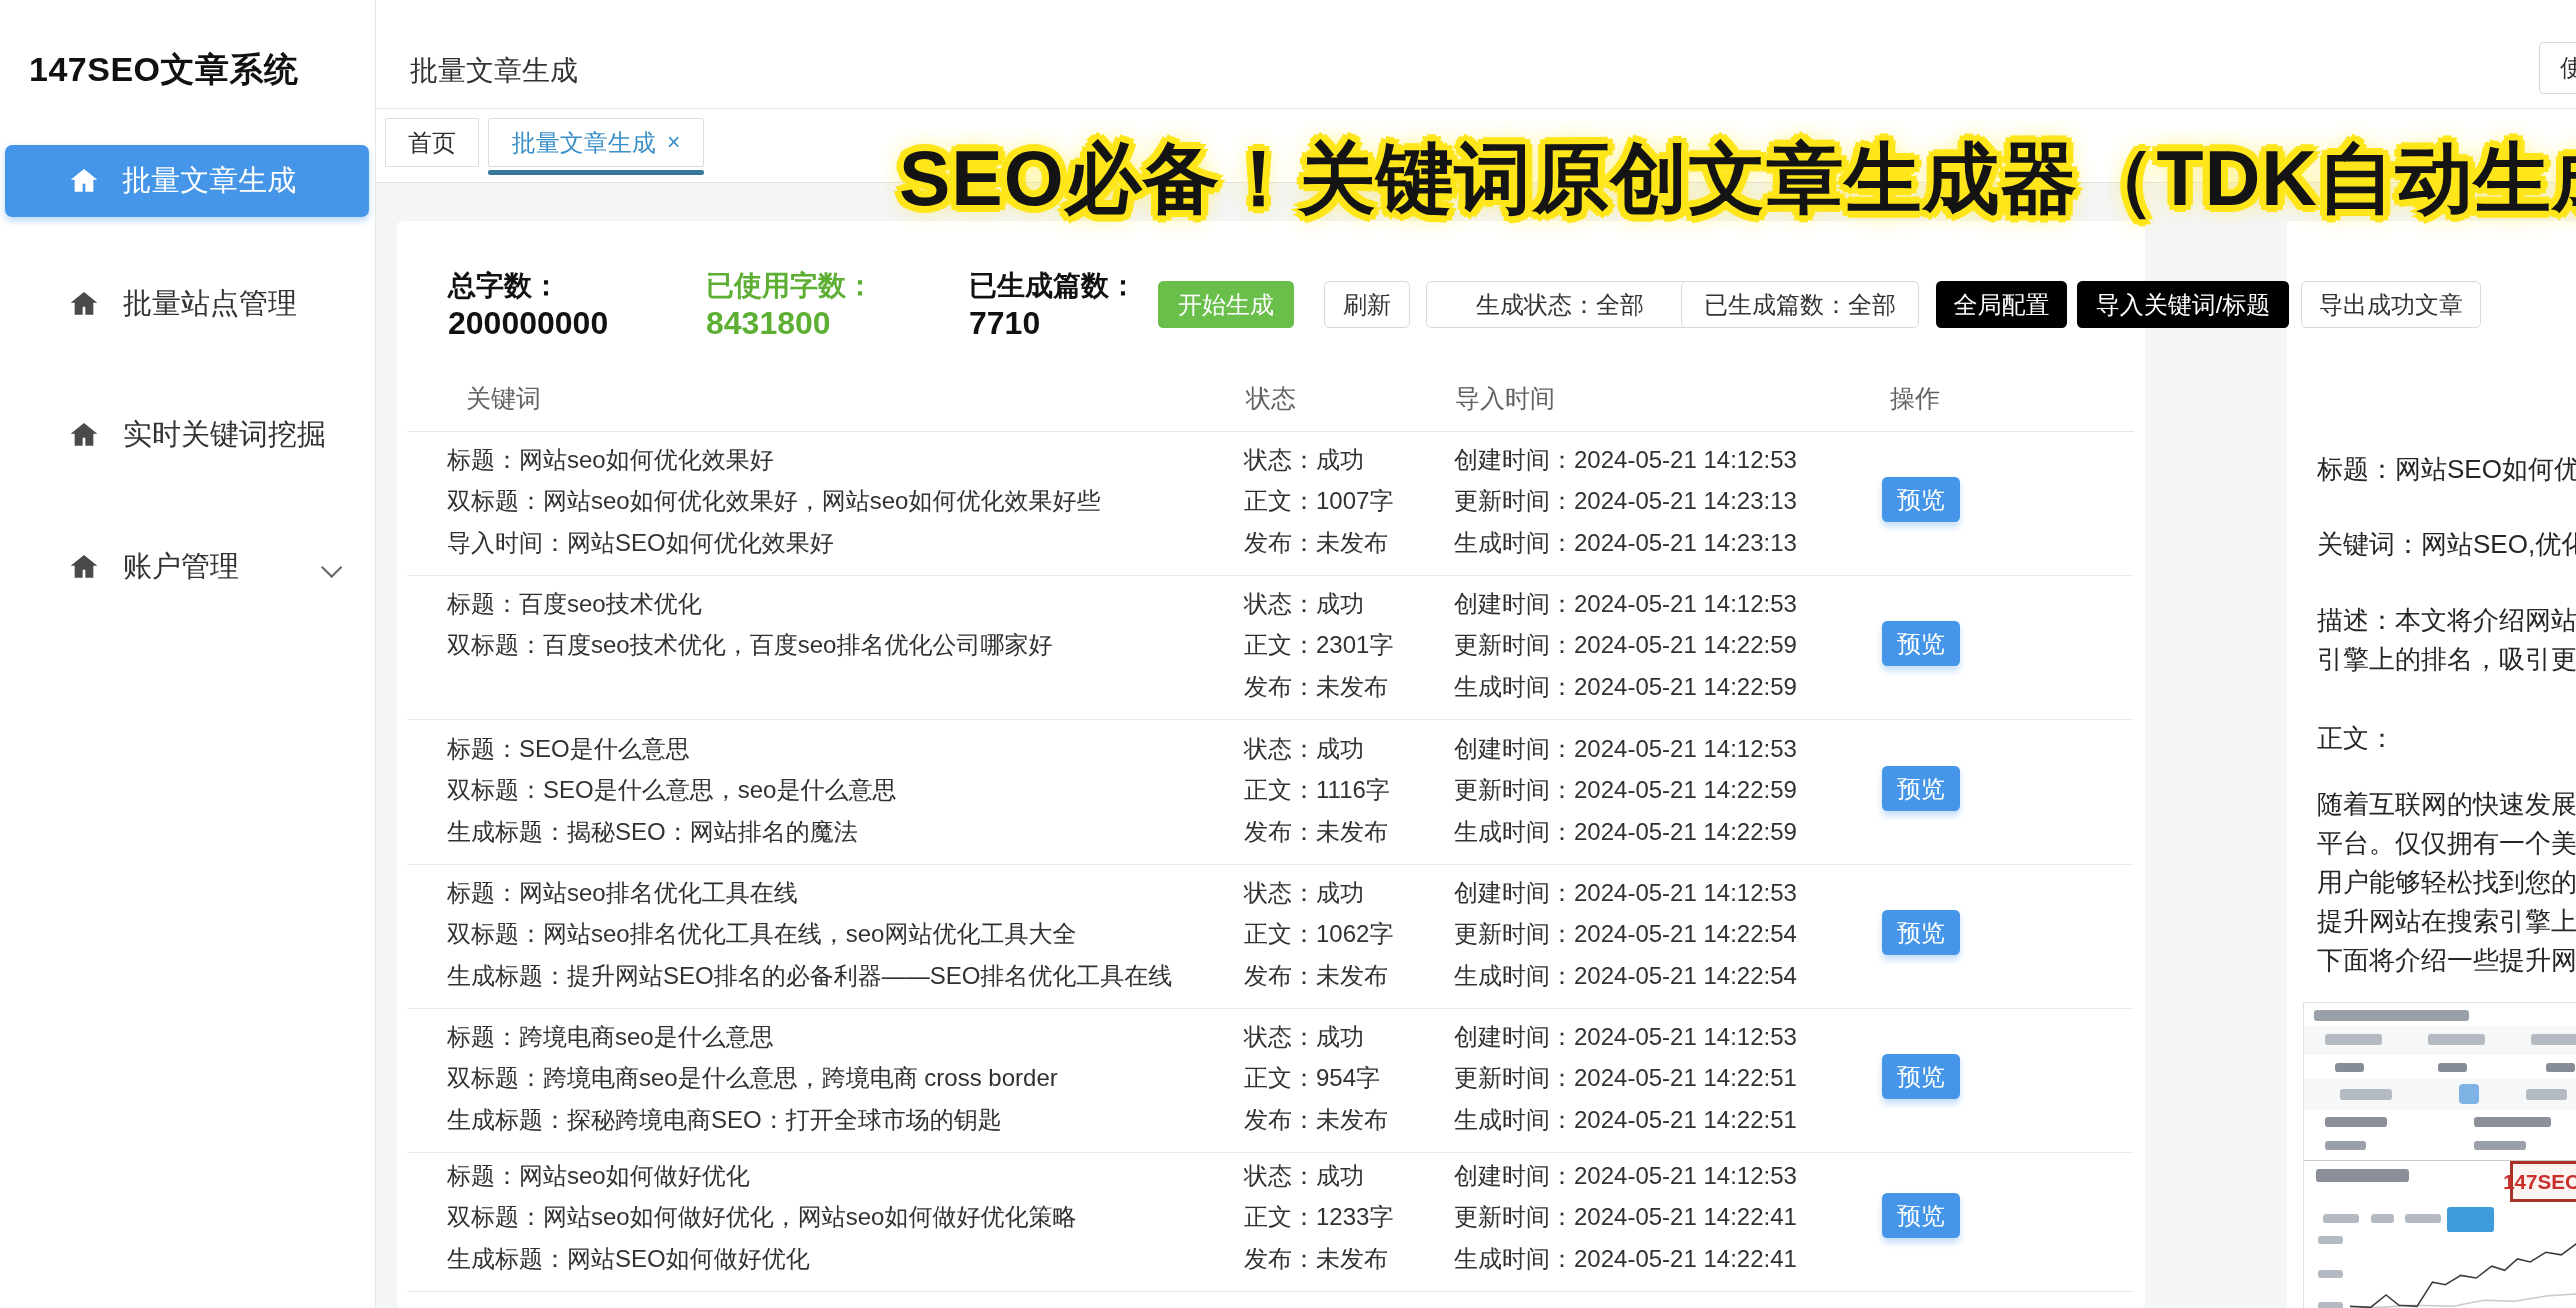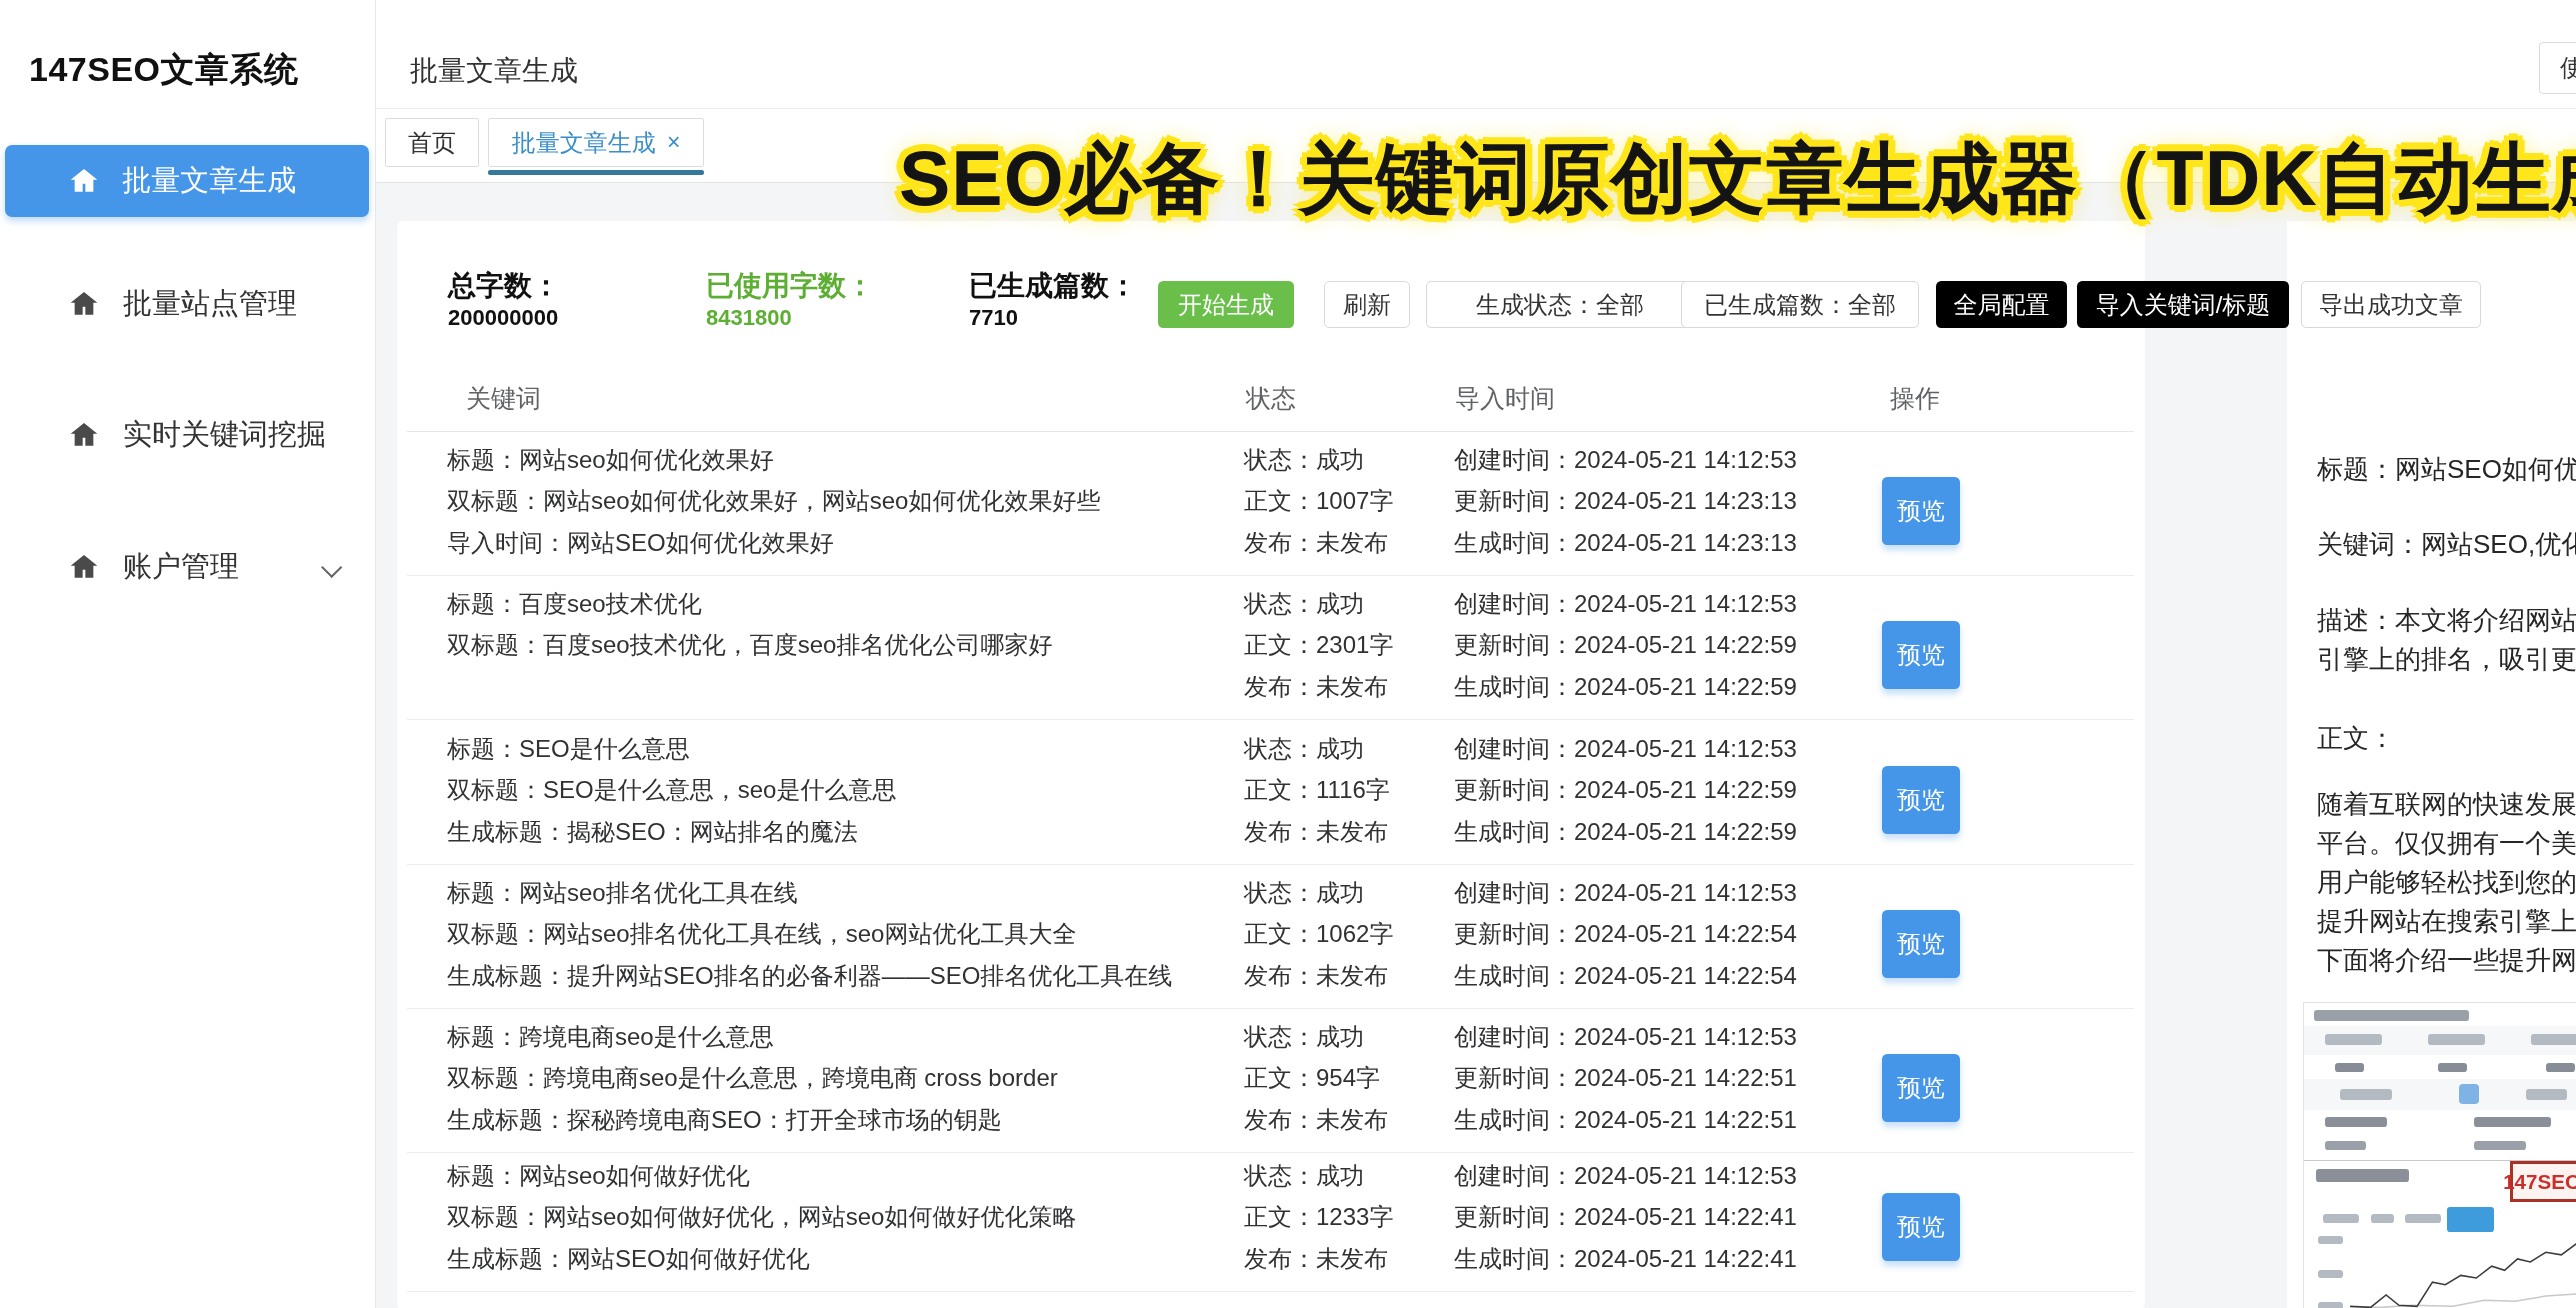--- a/index.html
+++ b/index.html
@@ -28,36 +28,36 @@
   .tab-close{margin-left:11.3px;font-size:23px;color:#3a8fc8;}
   .tab-underline{position:absolute;left:488px;top:170px;width:216px;height:5.2px;background:#35789c;border-radius:2.1px;}
   
   .content-bg{position:absolute;left:376px;top:183px;width:2719px;height:1126px;background:#f4f5f7;}
   .card{position:absolute;left:397px;top:221px;width:1748px;height:1088px;background:#fff;border-radius:5.2px;}
   .panel{position:absolute;left:2287px;top:221px;width:808px;height:1088px;background:#fff;}
   .overlay-title{position:absolute;left:899px;top:128px;z-index:60;font-size:77px;font-weight:900;color:#141414;white-space:nowrap;letter-spacing:1px;
     text-shadow:-5.2px -5.2px 0 #ffe61a,5.2px -5.2px 0 #ffe61a,-5.2px 5.2px 0 #ffe61a,5.2px 5.2px 0 #ffe61a,-7.2px 0 0 #ffe61a,7.2px 0 0 #ffe61a,0 -7.2px 0 #ffe61a,0 7.2px 0 #ffe61a,0 0 23px rgba(255,230,26,.95);}
   
   .stat-label{position:absolute;top:267px;font-size:28px;font-weight:700;color:#111;white-space:nowrap;}
-  .stat-value{position:absolute;top:305px;font-size:22px;font-weight:600;color:#111;white-space:nowrap;}
+  .stat-value{position:absolute;top:305px;font-size:32px;font-weight:600;color:#111;white-space:nowrap;}
   .green-text{color:#5daf34;}
   
   .tbtn{position:absolute;top:281px;height:47px;border-radius:5.2px;font-size:24px;display:flex;align-items:center;justify-content:center;box-sizing:border-box;white-space:nowrap;cursor:pointer;}
   .tbtn.green{background:#6abf4b;color:#fff;}
   .tbtn.white{background:#fff;border:1px solid #d9d9d9;color:#333;}
   .tbtn.blue{background:#000000;color:#fff;}
   
   .th{position:absolute;top:382px;font-size:25px;color:#606266;white-space:nowrap;}
   .th-line{position:absolute;left:407px;top:431px;width:1727px;height:1px;background:#e6e6e6;}
   #rows{position:absolute;left:407px;top:437px;width:1727px;}
   .trow{position:absolute;left:0;width:1727px;height:138px;border-bottom:1px solid #ececec;box-sizing:content-box;}
   .cell{position:absolute;font-size:24px;color:#303133;white-space:nowrap;}
   .c1{left:40px;} .c2{left:837px;} .c3{left:1047px;}
   .l1{top:7.2px;} .l2{top:48px;} .l3{top:90px;}
-  .preview-btn{position:absolute;left:1475px;top:40px;width:78px;height:68px;background:#4596e8;color:#fff;font-size:24px;border-radius:5.2px;display:flex;align-items:center;justify-content:center;cursor:pointer;box-shadow:0 4.1px 6.2px rgba(69,150,232,.3);}
+  .preview-btn{position:absolute;left:1475px;top:40px;width:78px;height:45px;background:#4596e8;color:#fff;font-size:24px;border-radius:5.2px;display:flex;align-items:center;justify-content:center;cursor:pointer;box-shadow:0 4.1px 6.2px rgba(69,150,232,.3);}
   
   .p-line{position:absolute;font-size:26px;color:#262626;white-space:nowrap;}
   .p-wrap{position:absolute;font-size:26px;color:#262626;}
   
   .shot{position:absolute;left:2303px;top:1002px;width:786px;height:307px;background:#fff;border:1px solid #e2e2e2;box-sizing:border-box;}
   .bar{position:absolute;background:#b4bac2;border-radius:3.1px;}
   .band{position:absolute;left:0;width:100%;background:#f6f7f9;}
   .mini-icon{position:absolute;width:19.6px;height:19.6px;border-radius:4.1px;}
   .stamp{position:absolute;left:206px;top:158px;width:373px;height:41px;border:3.1px solid #a93226;background:#fdf3f1;display:flex;align-items:center;justify-content:center;font-size:20.6px;font-weight:700;color:#c9302c;white-space:nowrap;box-sizing:border-box;}
   .mini-btn{position:absolute;top:204px;width:47px;height:25px;background:#3e9bdc;border-radius:3.1px;}

